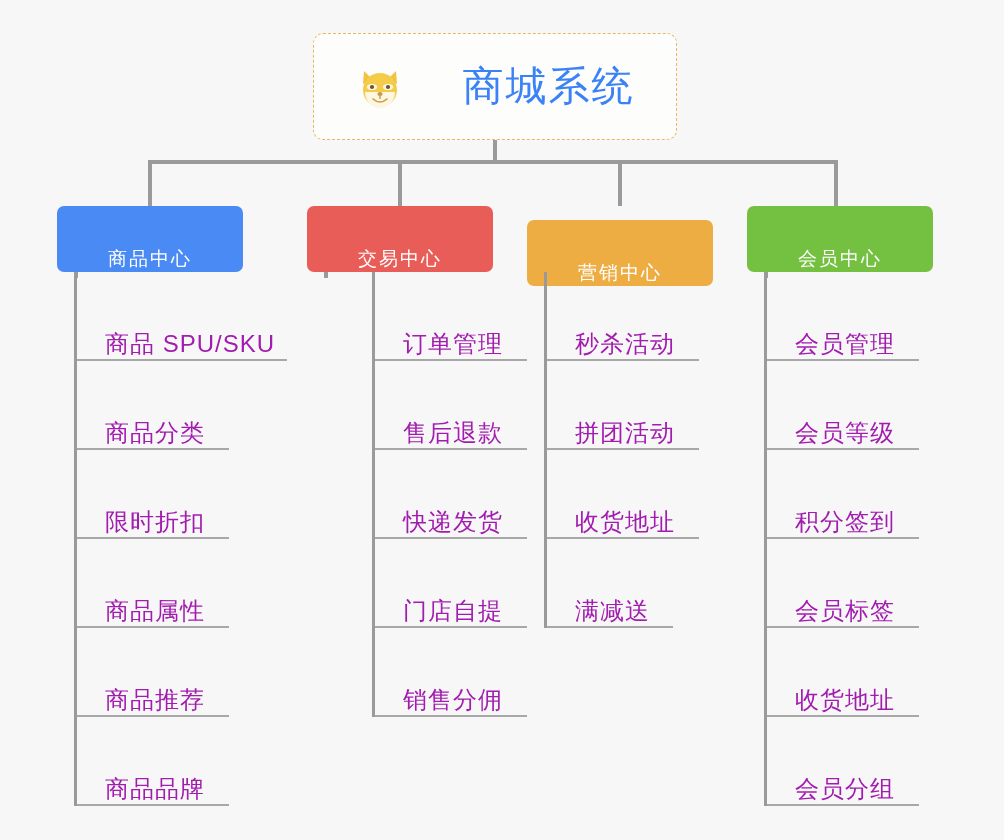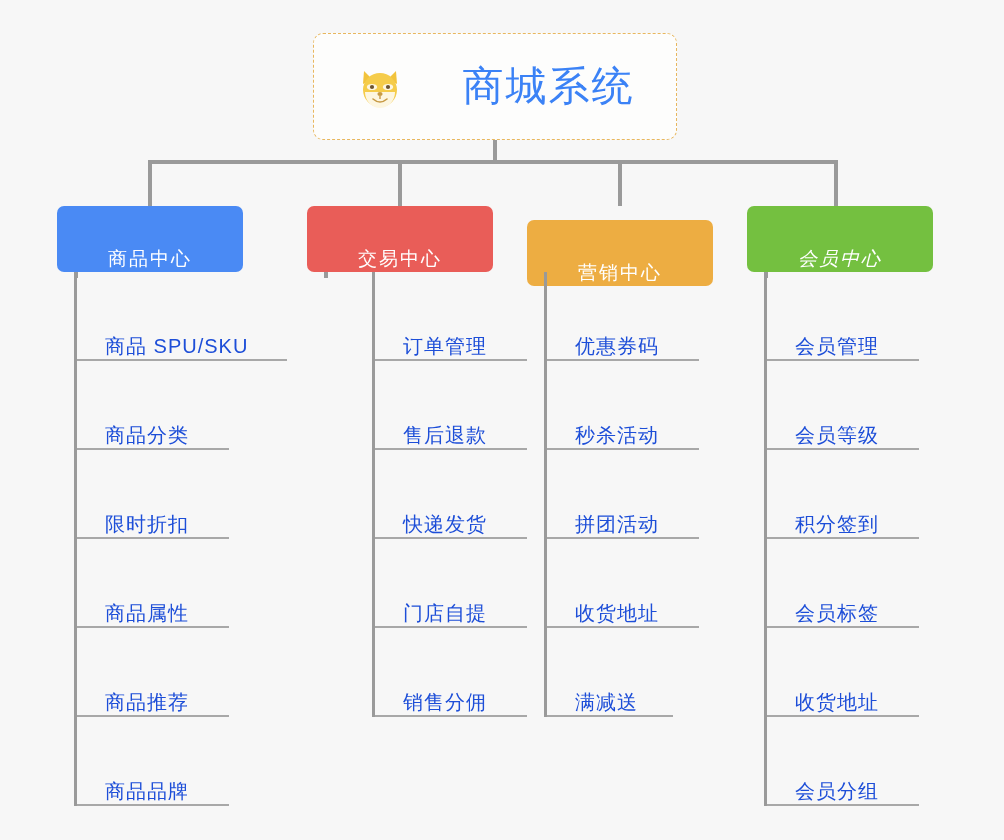--- a/index.html
+++ b/index.html
@@ -96,22 +96,22 @@
     position: relative;
     height: 89px;
     box-sizing: border-box;
     display: flex;
     align-items: flex-end;
   }
   .leaf-label {
     display: inline-block;
     margin-left: 28px;
     padding: 0 8px 4px 0;
-    font-size: 20px;
-    color: #1d4ed8;
+    font-size: 24px;
+    color: #a21caf;
     white-space: nowrap;
     line-height: 1.1;
     letter-spacing: 1px;
   }
   .leaf-underline {
     position: absolute;
     left: 0;
     bottom: 0;
     height: 2px;
     background: #a8a8a8;
@@ -157,21 +157,21 @@
 
   <div class="cat-header" style="left: 57px; top: 206px; width: 186px; background: rgb(74, 138, 244);">
     <span>商品中心</span>
   </div>
   <div class="cat-header" style="left: 307px; top: 206px; width: 186px; background: rgb(233, 93, 88);">
     <span>交易中心</span>
   </div>
   <div class="cat-header" style="left: 527px; top: 220px; width: 186px; background: rgb(237, 173, 66);">
     <span>营销中心</span>
   </div>
-  <div class="cat-header" style="left: 747px; top: 206px; width: 186px; background: rgb(116, 192, 64); font-style: italic;">
+  <div class="cat-header" style="left: 747px; top: 206px; width: 186px; background: rgb(116, 192, 64);">
     <span>会员中心</span>
   </div>
 
   <div class="leaf-col" style="left:74px;">
     <div class="leaf-item">
       <span class="leaf-label">商品 SPU/SKU</span>
       <span class="leaf-underline" style="width:210px;"></span>
     </div>
     <div class="leaf-item">
       <span class="leaf-label">商品分类</span>
@@ -213,24 +213,20 @@
       <span class="leaf-underline" style="width:152px;"></span>
     </div>
     <div class="leaf-item">
       <span class="leaf-label">销售分佣</span>
       <span class="leaf-underline" style="width:152px;"></span>
     </div>
   </div>
 
   <div class="leaf-col" style="left:544px;">
     <div class="leaf-item">
-      <span class="leaf-label">优惠券码</span>
-      <span class="leaf-underline" style="width:152px;"></span>
-    </div>
-    <div class="leaf-item">
       <span class="leaf-label">秒杀活动</span>
       <span class="leaf-underline" style="width:152px;"></span>
     </div>
     <div class="leaf-item">
       <span class="leaf-label">拼团活动</span>
       <span class="leaf-underline" style="width:152px;"></span>
     </div>
     <div class="leaf-item">
       <span class="leaf-label">收货地址</span>
       <span class="leaf-underline" style="width:152px;"></span>

